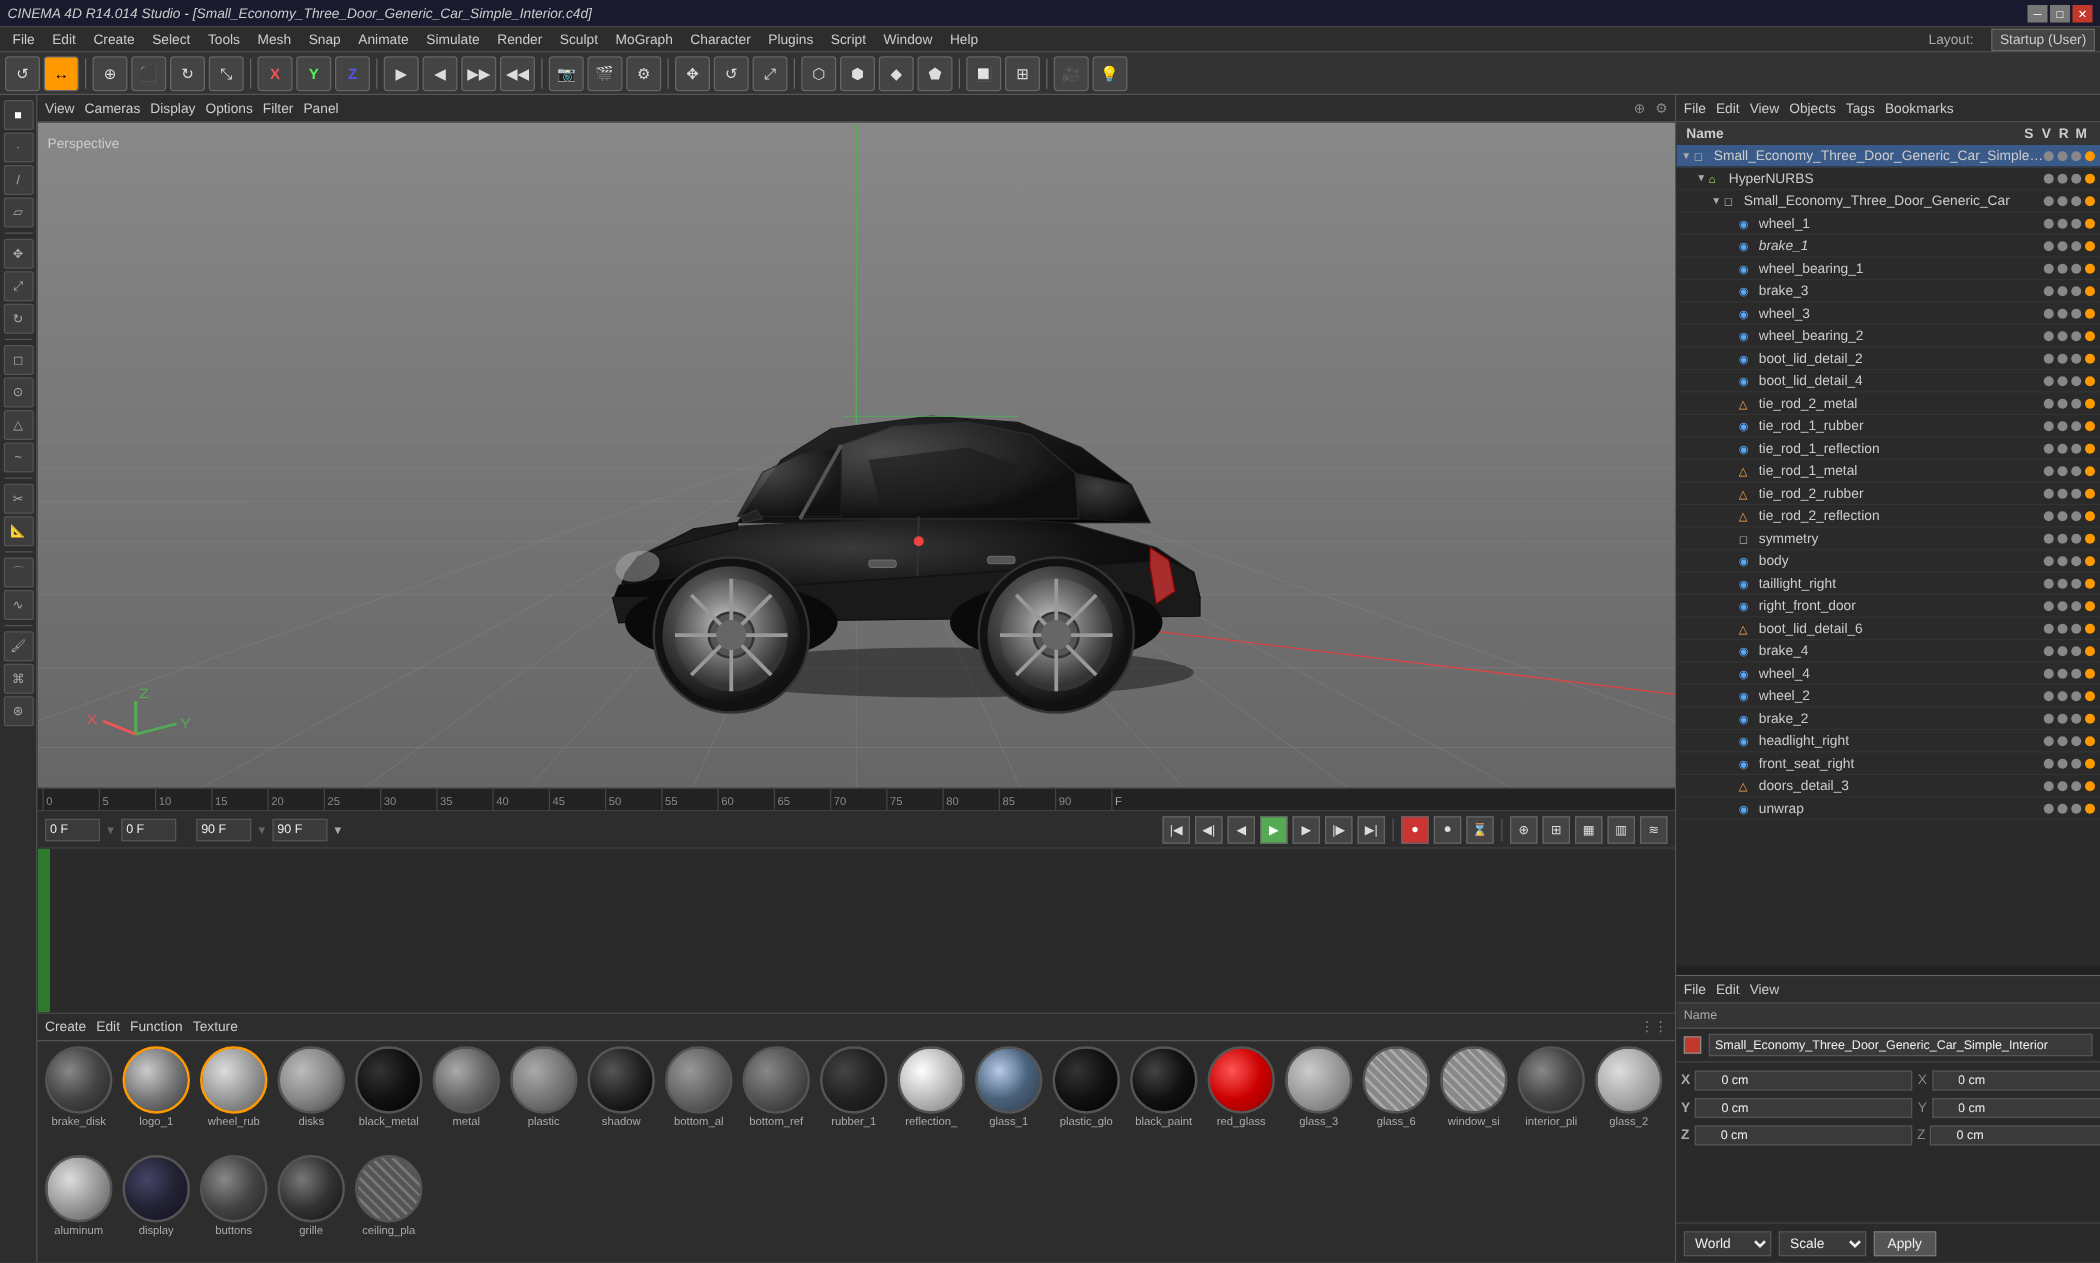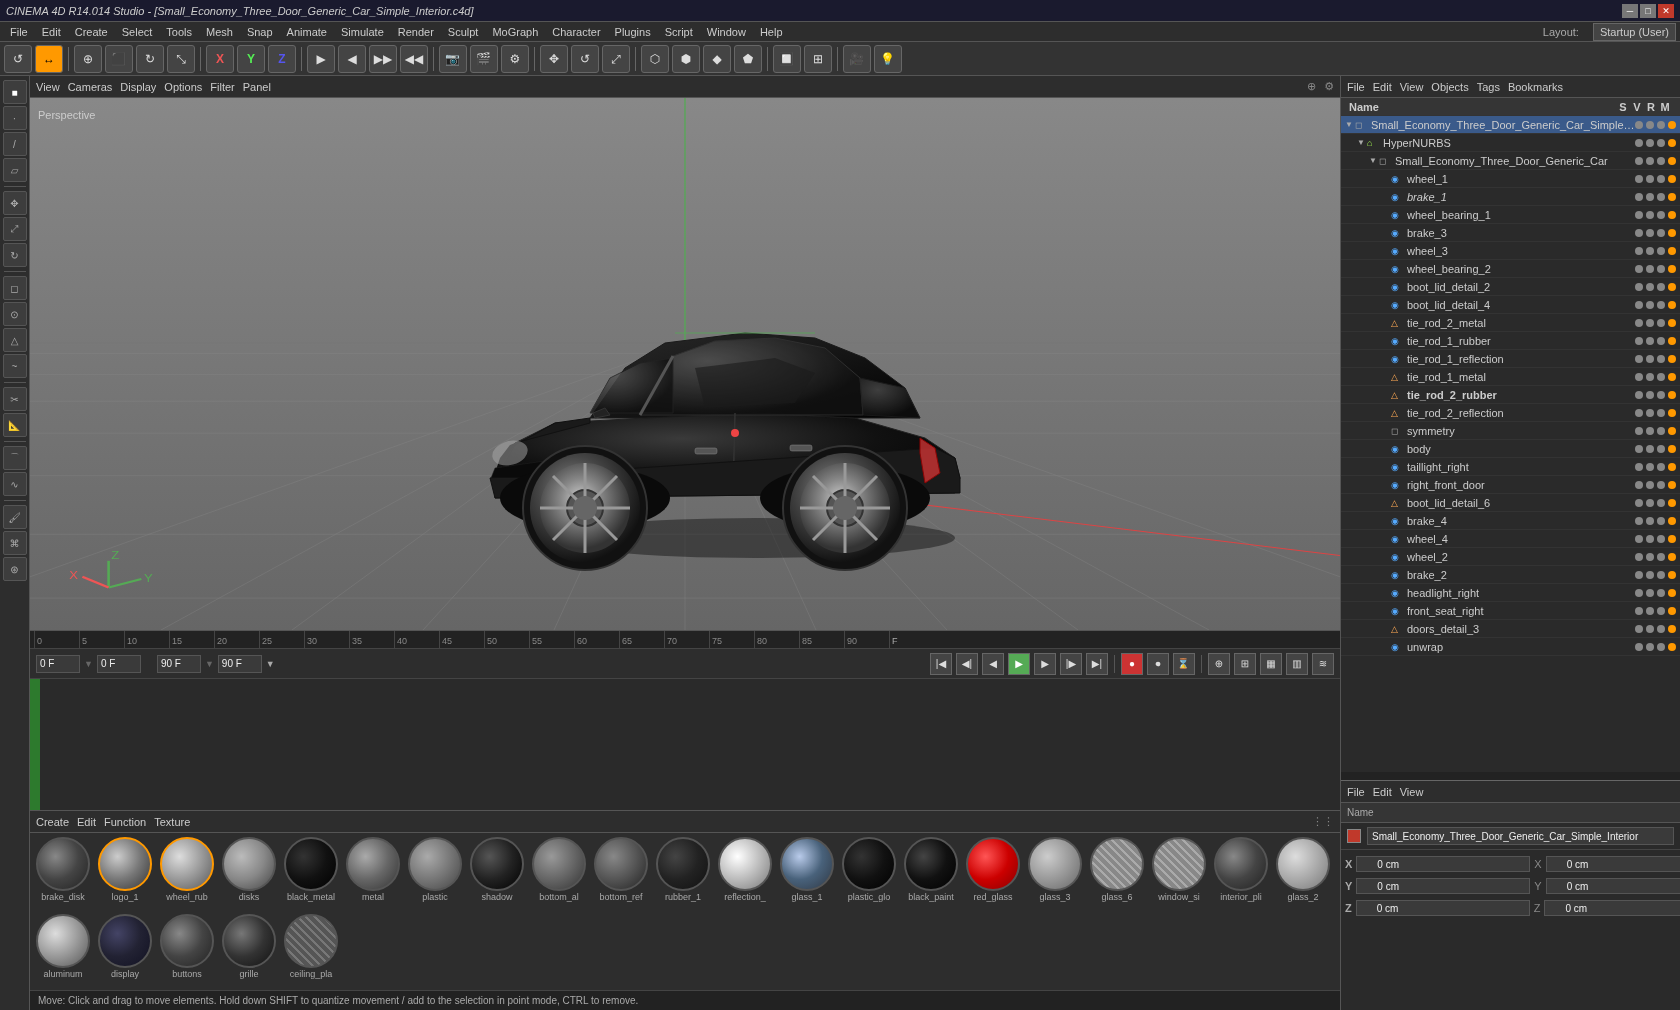--- a/index.html
+++ b/index.html
@@ -971,23 +971,20 @@
           <div class="mat-item">
             <div class="mat-preview mat-grille"></div>
             <div class="mat-name">grille</div>
           </div>
           <div class="mat-item">
             <div class="mat-preview mat-ceiling"></div>
             <div class="mat-name">ceiling_pla</div>
           </div>
         </div>
 
-      <div id="status-bar">
-        <span>Move: Click and drag to move elements. Hold down SHIFT to quantize movement / add to the selection in point mode, CTRL to remove.</span>
-      </div>
     </div>
 
   </div>
 
   <div id="right-panel">
 
     <div id="object-manager">
       <div id="om-toolbar">
         <span>File</span>
         <span>Edit</span>
@@ -1211,21 +1208,21 @@
     <span class="dot dot-gray"></span>
     <span class="dot dot-orange"></span>
   </div>
           </div>
           <div class="tree-item">
             <span class="tree-indent"></span>
             <span class="tree-indent"></span>
             <span class="tree-indent"></span>
             <span class="tree-arrow"></span>
             <span class="tree-icon" style="color:#fa5;">△</span>
-            <span class="tree-name" style="flex:1;overflow:hidden;text-overflow:ellipsis;font-weight:bold;">tie_rod_2_rubber</span>
+            <span class="tree-name" style="flex:1;overflow:hidden;text-overflow:ellipsis;">tie_rod_2_rubber</span>
             <div class="tree-dots">
     <span class="dot dot-gray"></span>
     <span class="dot dot-gray"></span>
     <span class="dot dot-gray"></span>
     <span class="dot dot-orange"></span>
   </div>
           </div>
           <div class="tree-item">
             <span class="tree-indent"></span>
             <span class="tree-indent"></span>
@@ -1466,17 +1463,28 @@
         <div class="am-row">
           <span class="am-row-label">Z</span>
           <input class="am-input" value="0 cm" style="">
           <span class="am-row-sep">Z</span>
           <input class="am-input" value="0 cm" style="">
           <span class="am-row-sep">B</span>
           <input class="am-input" value="0 °" style="width: 40px;">
         </div>
       </div>
 
+      <div id="am-bottom">
+        <select class="am-dropdown">
+          <option>World</option>
+          <option>Local</option>
+          <option>Screen</option>
+        </select>
+        <select class="am-dropdown">
+          <option>Scale</option>
+        </select>
+        <button class="am-apply-btn">Apply</button>
+      </div>
     </div>
 
   </div>
 
 </div>
 
 </body></html>

